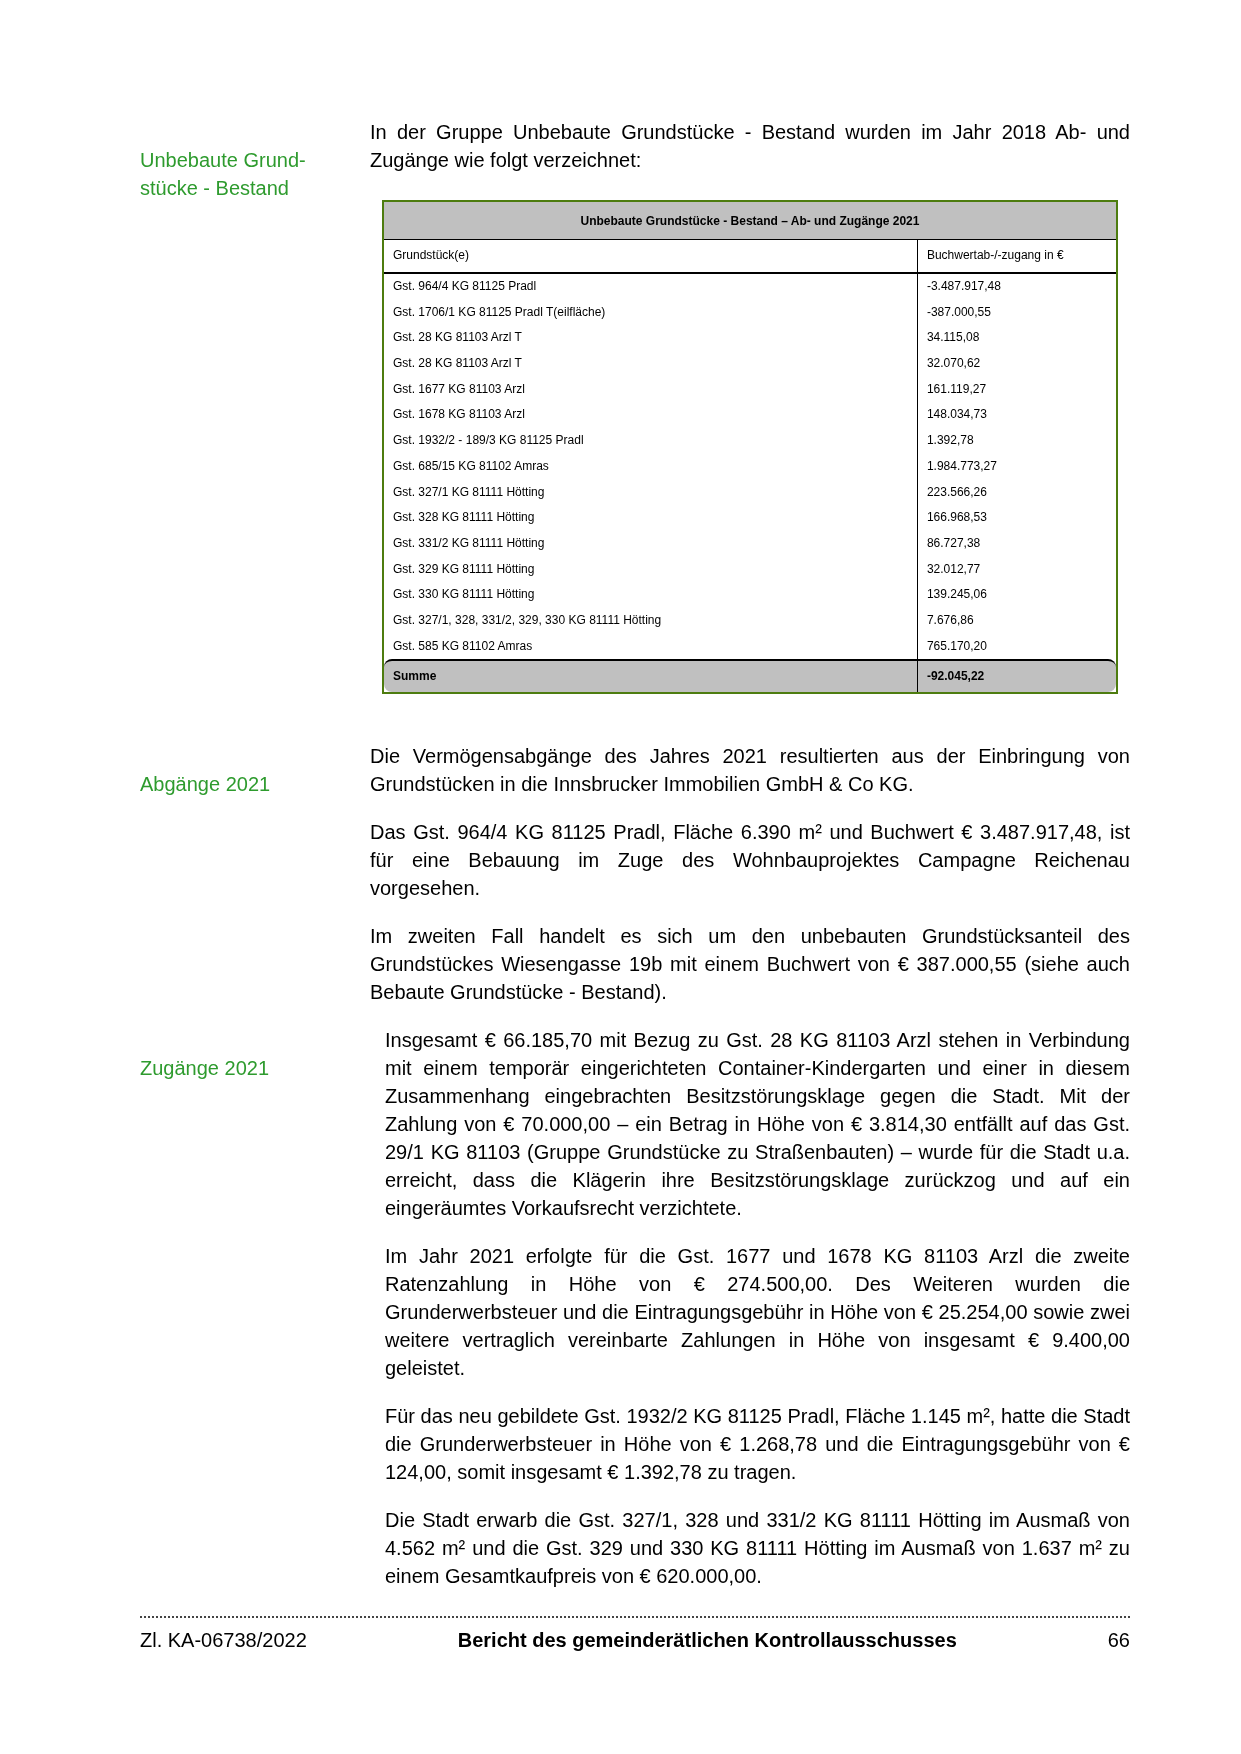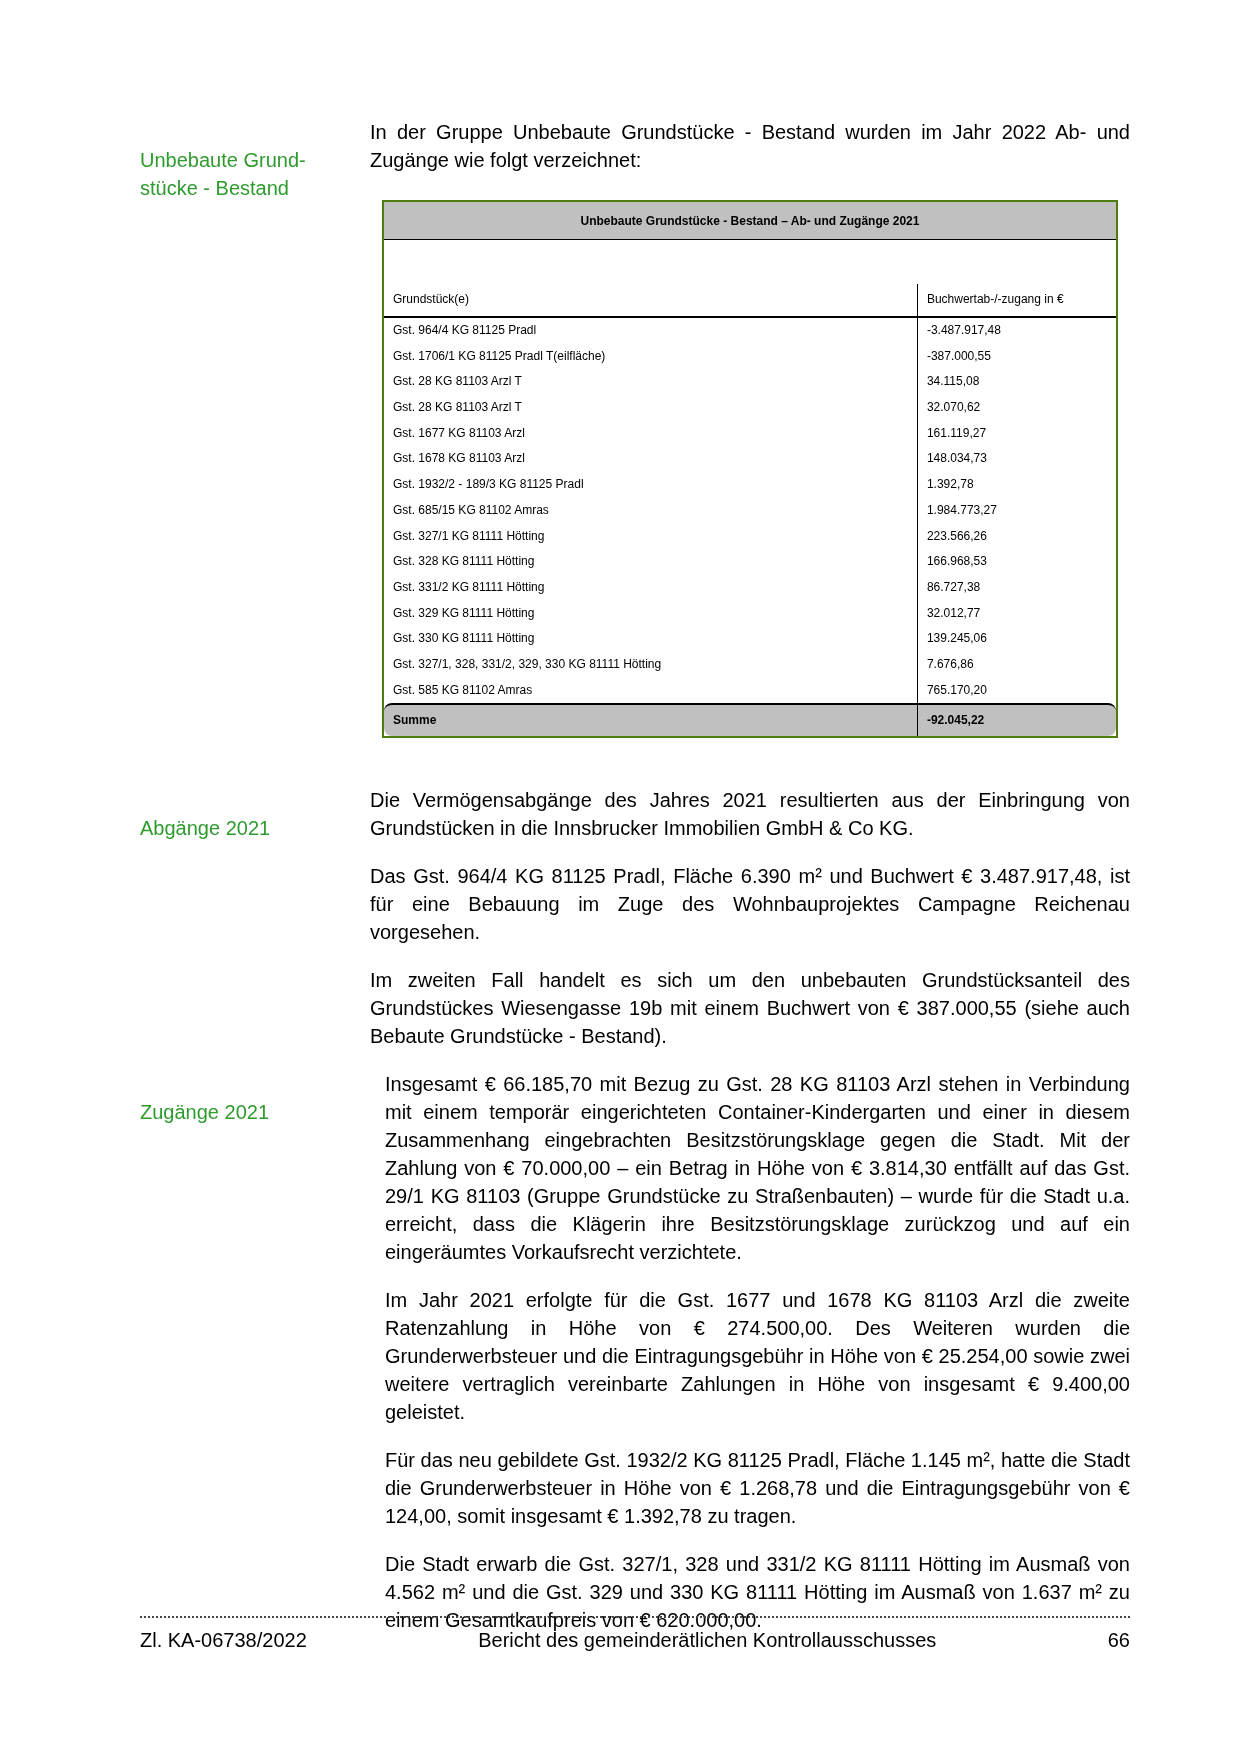--- a/index.html
+++ b/index.html
@@ -26,54 +26,54 @@
   .tbl-title {
     background:var(--table-gray,#c0c0c0);
     font-weight:bold; text-align:center;
     height:38px; line-height:38px;
     border-bottom:1px solid #000;
   }
   .tbl-row { display:flex; }
   .cell { padding:0 9px; white-space:nowrap; overflow:hidden; }
   .cell.name { width:72.8%; }
   .cell.val  { width:27.2%; text-align:left; border-left:1px solid #000; }
-  .tbl-head .cell { height:32px; line-height:30px;margin-top:44px; }
+  .tbl-head .cell { height:32px; line-height:30px; }
   .tbl-head { border-bottom:2px solid #000; }
   .tbl-body .cell { height:25.7px; line-height:25.7px; }
   .tbl-sum {
     background:var(--table-gray,#c0c0c0);
     border-top:2px solid #000; font-weight:bold;border-radius:8px;
   }
   .tbl-sum .cell { height:31px; line-height:31px; }
 
   
   .sec-intro   { }
   .sec-abgaenge { margin-top:48px; }
   .sec-zugaenge { margin-top:20px;gap:15px; }
 
   
   .footer { position:absolute; left:140px; top:1616px; width:990px; }
   .dotted { border-top:2px dotted #444; height:0; margin-bottom:8px; }
   .footer-row { display:flex; align-items:flex-end;gap:45px; }
   .f-left  { flex:0 0 auto; }
-  .f-center{ flex:1 1 auto; text-align:center; }
+  .f-center{ flex:1 1 auto; text-align:center;font-weight:bold; }
   .f-right { flex:0 0 auto; }
 </style>
 </head>
 <body>
 
 <div class="page">
 
   <div class="row sec-intro">
     <div class="side">
       <div>Unbebaute Grund-</div>
       <div>stücke - Bestand</div>
     </div>
     <div class="main">
-      <p class="para">In der Gruppe Unbebaute Grundstücke - Bestand wurden im Jahr 2022 Ab- und Zugänge wie folgt verzeichnet:</p>
+      <p class="para">In der Gruppe Unbebaute Grundstücke - Bestand wurden im Jahr 2018 Ab- und Zugänge wie folgt verzeichnet:</p>
 
       <div class="asset-table" style="margin-left:12px;">
         <div class="tbl-title">Unbebaute Grundstücke - Bestand – Ab- und Zugänge 2021</div>
         <div class="tbl-row tbl-head">
           <div class="cell name">Grundstück(e)</div>
           <div class="cell val">Buchwertab-/-zugang in €</div>
         </div>
         <div class="tbl-body">
 
             <div class="tbl-row">

